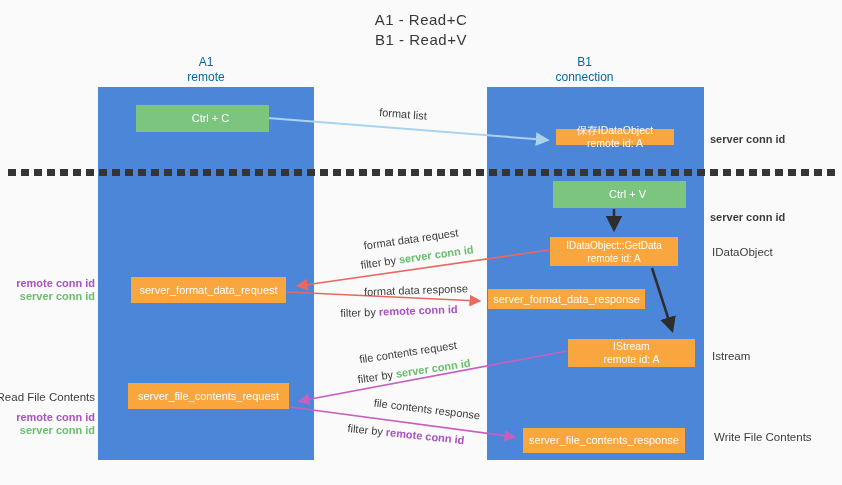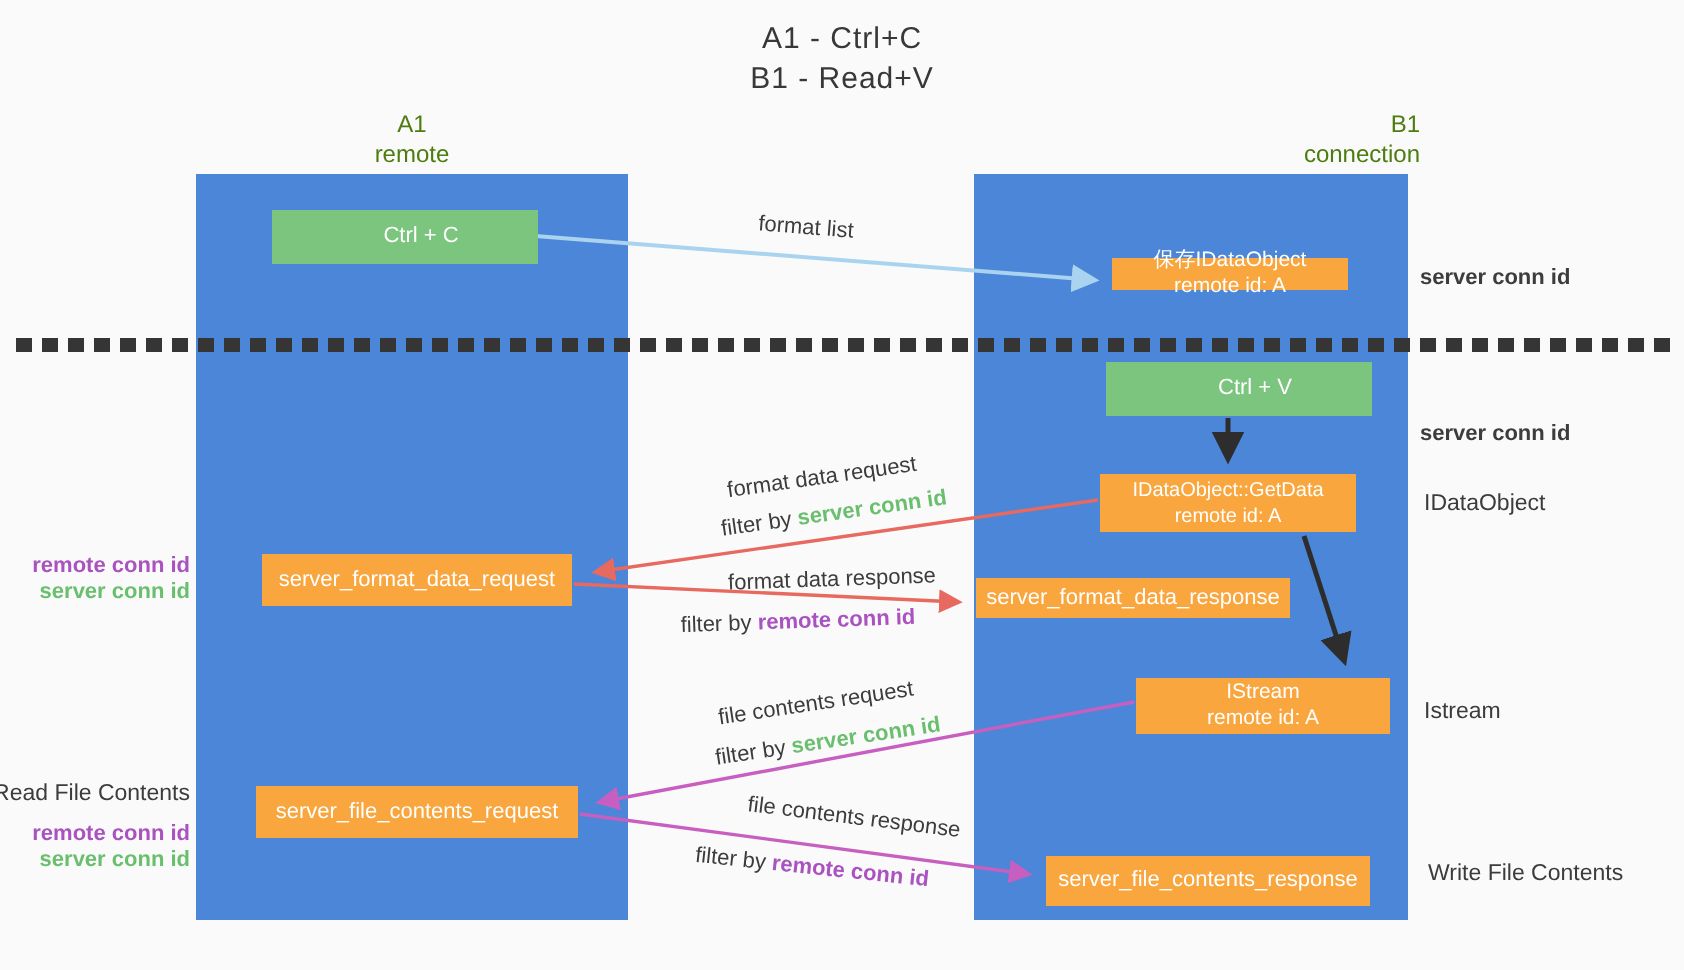--- a/index.html
+++ b/index.html
@@ -6,23 +6,23 @@
   #canvas{position:relative;width:842px;height:485px;background:#fafafa;overflow:hidden;}
 
   .title{position:absolute;left:0;top:10px;width:842px;text-align:center;
          font-size:15px;line-height:20px;color:#383838;letter-spacing:.5px;}
 
   .lane{position:absolute;top:87px;height:373px;background:#4c86d8;}
   .lane-a{left:98px;width:216px;}
   .lane-b{left:487px;width:217px;}
 
   .lane-header{position:absolute;top:55px;text-align:center;font-size:12px;
-               line-height:15px;color:#4d7c0f;}
+               line-height:15px;color:#0369a1;}
   .lane-header.a{left:98px;width:216px;}
-  .lane-header.b{left:493px;width:217px;text-align:right;}
+  .lane-header.b{left:476px;width:217px;}
 
   .dotted-line{position:absolute;left:8px;top:169px;width:828px;height:7px;z-index:3;
     background:repeating-linear-gradient(to right,#353535 0,#353535 8px,transparent 8px,transparent 13px);}
 
   svg.arrows{position:absolute;left:0;top:0;z-index:4;}
 
   .node{position:absolute;z-index:5;color:#fff;text-align:center;font-size:11px;
         display:flex;flex-direction:column;justify-content:center;line-height:13px;}
   .node.green{background:#7cc57f;padding-left:16px;}
   .node.orange{background:#f8a63d;}
@@ -34,21 +34,21 @@
   .side-label{position:absolute;z-index:6;white-space:nowrap;font-size:11.5px;color:#3c3c3c;}
   .side-block-left{position:absolute;z-index:6;right:747px;text-align:right;
                    font-size:11px;line-height:13px;white-space:nowrap;}
 </style>
 </head>
 <body>
 
 <div id="canvas">
 
   <div class="title">
-    <div>A1 - Ctrl+C</div>
+    <div>A1 - Read+C</div>
     <div>B1 - Read+V</div>
   </div>
 
   <div class="lane-header a">
     <div>A1</div>
     <div>remote</div>
   </div>
   <div class="lane-header b">
     <div>B1</div>
     <div>connection</div>
@@ -107,21 +107,21 @@
 
   <div class="node orange" style="left:488px;top:289px;width:157px;height:20px;">
     <div>server_format_data_response</div>
   </div>
 
   <div class="node orange" style="left:568px;top:339px;width:127px;height:28px;font-size:10.5px;">
     <div>IStream</div>
     <div>remote id: A</div>
   </div>
 
-  <div class="node orange" style="left:128px;top:393px;width:161px;height:26px;">
+  <div class="node orange" style="left:128px;top:383px;width:161px;height:26px;">
     <div>server_file_contents_request</div>
   </div>
 
   <div class="node orange" style="left:523px;top:428px;width:162px;height:25px;">
     <div>server_file_contents_response</div>
   </div>
 
   <div class="arrow-label" style="left:403px;top:114px;transform:translate(-50%,-50%) rotate(4.5deg);">format list</div>
 
   <div class="arrow-label" style="left:411px;top:239px;transform:translate(-50%,-50%) rotate(-8deg);">format data request</div>

